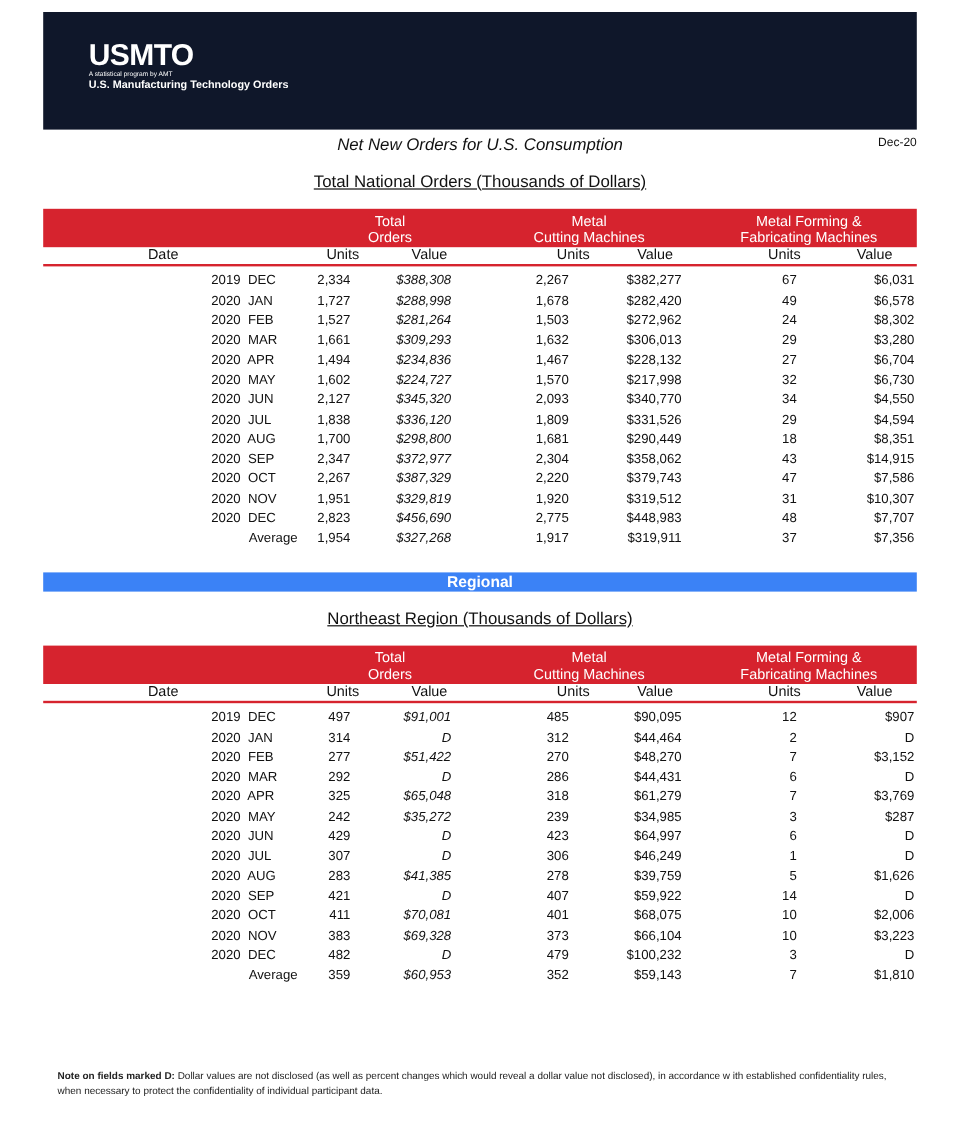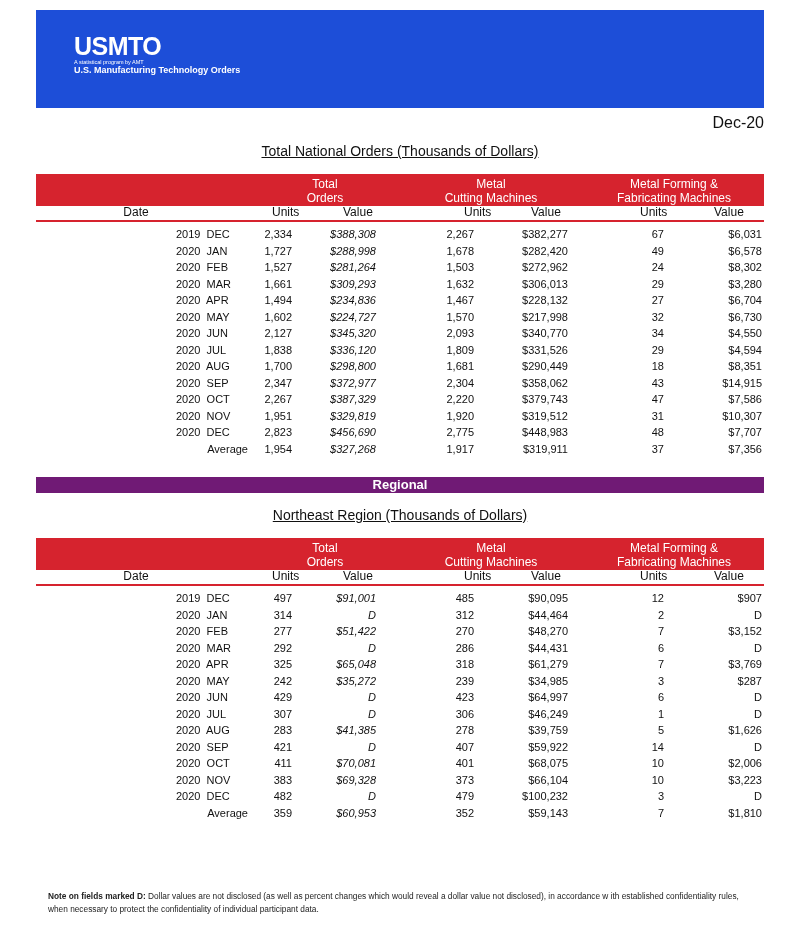--- a/index.html
+++ b/index.html
@@ -1,26 +1,26 @@
 <!DOCTYPE html>
 <html><head>
 <meta charset="utf-8">
 <style>
   html, body { margin: 0; padding: 0; background: #ffffff; }
   body { width: 800px; height: 941px; position: relative; overflow: hidden; font-family: "Liberation Sans", sans-serif; color: #111; }
 
-  .banner { position: absolute; left: 36px; top: 10px; width: 728px; height: 98px; background: #1d4ed8; }
+  .banner { position: absolute; left: 36px; top: 10px; width: 728px; height: 98px; background: #0f172a; }
   .logo { position: absolute; left: 38px; top: 24px; color: #fff; }
   .logo-word { font-family: "Liberation Sans", sans-serif; font-weight: bold; font-size: 25px; letter-spacing: -0.5px; line-height: 24px; display: flex; align-items: flex-end; }
   .logo-sub { font-size: 5.5px; margin-top: 1px; }
   .logo-tag { font-size: 9px; font-weight: bold; }
 
   .subtitle-row { position: absolute; left: 36px; top: 110px; width: 728px; height: 20px; }
   .subtitle { position: absolute; left: 0; right: 0; text-align: center; font-style: italic; font-size: 14px; top: 2px; }
-  .date-tag { position: absolute; right: 0; top: 4px; font-size: 16px; }
+  .date-tag { position: absolute; right: 0; top: 4px; font-size: 10px; }
 
   .table-title { position: absolute; left: 36px; width: 728px; text-align: center; font-size: 14px; text-decoration: underline; }
 
   .tbl { position: absolute; left: 36px; width: 728px; }
   .grp-band { position: relative; height: 32px; background: #d6232e; }
   .grp { position: absolute; top: 3px; color: #ffffff; text-align: center; font-size: 12px; line-height: 14px; }
   .grp.g1 { left: 236px; width: 106px; }
   .grp.g2 { left: 395px; width: 120px; }
   .grp.g3 { left: 568px; width: 140px; }
   .col-row { position: relative; height: 14px; border-bottom: 2px solid #d6232e; font-size: 12px; line-height: 13px; }
@@ -38,37 +38,38 @@
   .c-fv { right: 2px; text-align: center; }
 
   .h-date { left: 0; width: 200px; text-align: center; }
   .h-tu { left: 236px; }
   .h-tv { left: 307px; }
   .h-mu { left: 428px; }
   .h-mv { left: 495px; }
   .h-fu { left: 604px; }
   .h-fv { left: 678px; }
 
-  .regional-band { position: absolute; left: 36px; top: 477px; width: 728px; height: 16px; background: #701a75; color: #fff; text-align: center; font-weight: bold; font-size: 13px; line-height: 16px; }
+  .regional-band { position: absolute; left: 36px; top: 477px; width: 728px; height: 16px; background: #3b82f6; color: #fff; text-align: center; font-weight: bold; font-size: 13px; line-height: 16px; }
 
   .note { position: absolute; left: 48px; top: 890px; width: 700px; font-size: 8.3px; line-height: 13px; color: #222; }
   .note b { font-weight: bold; }
 </style>
 </head>
 <body>
 
 <div class="banner">
   <div class="logo">
     <div class="logo-word">USMTO</div>
     <div class="logo-sub">A statistical program by AMT</div>
     <div class="logo-tag">U.S. Manufacturing Technology Orders</div>
   </div>
 </div>
 
 <div class="subtitle-row">
+  <div class="subtitle">Net New Orders for U.S. Consumption</div>
   <div class="date-tag">Dec-20</div>
 </div>
 
 <div class="table-title" style="top:143px;">Total National Orders (Thousands of Dollars)</div>
 
 <div class="tbl" id="tbl-national" style="top:174px;">
   <div class="grp-band">
     <div class="grp g1">
         <div>Total</div>
         <div>Orders</div>

